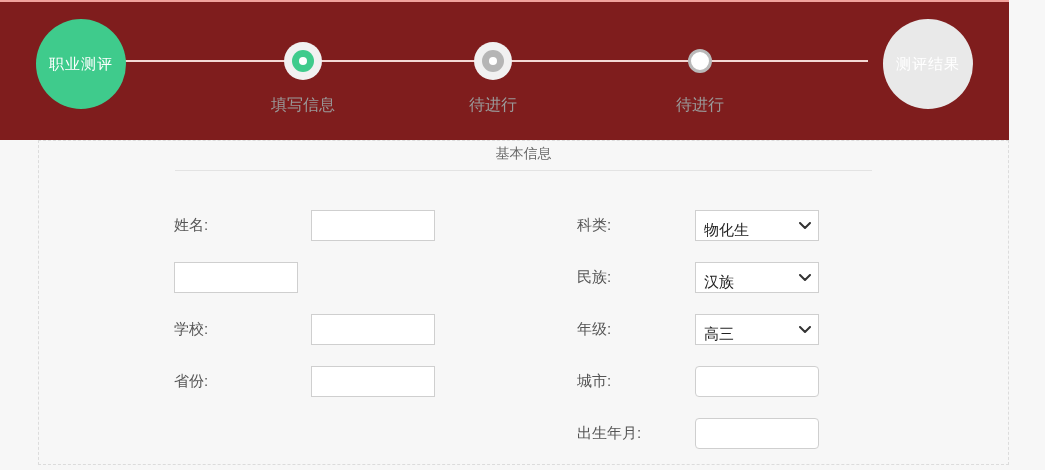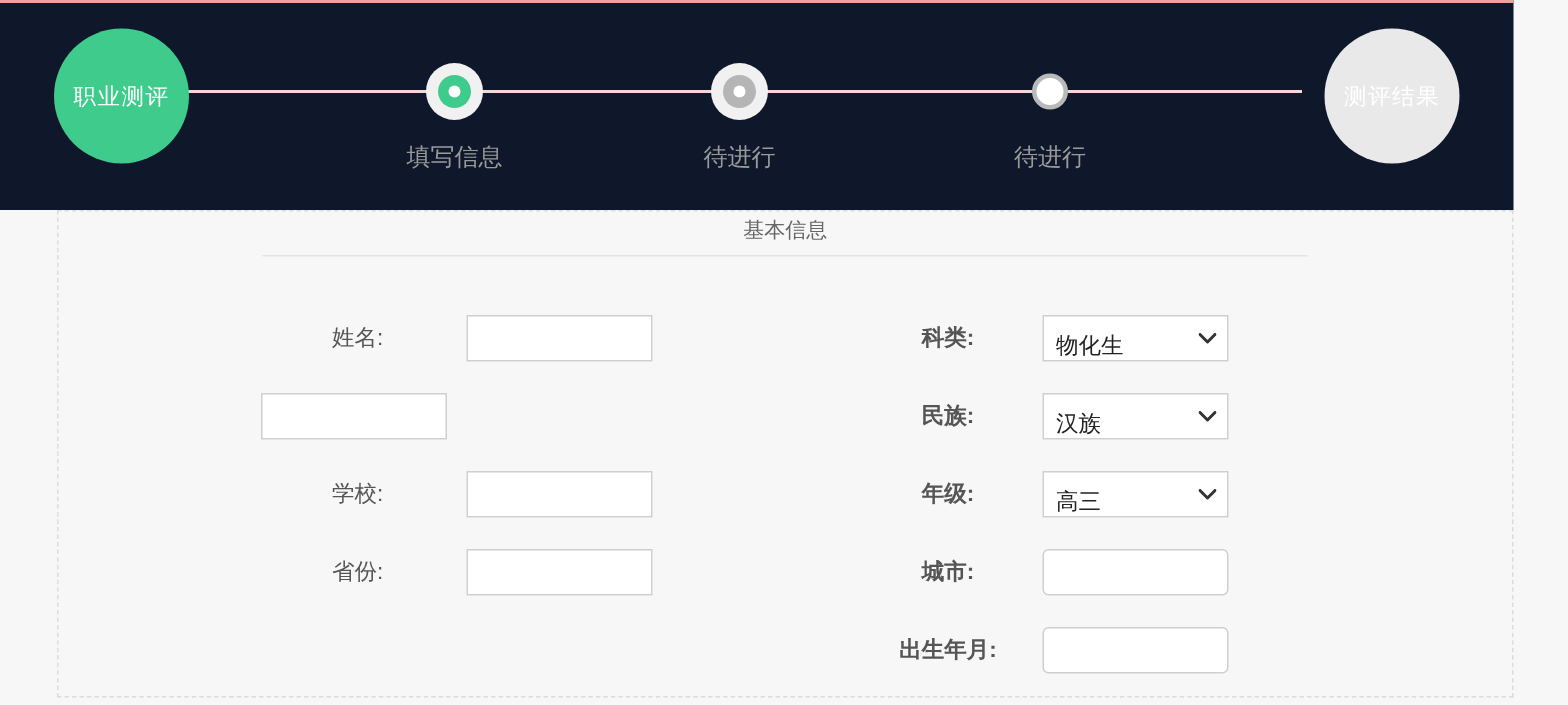--- a/index.html
+++ b/index.html
@@ -8,21 +8,21 @@
     position:relative;
     background:#f7f7f7;
     font-family:"Liberation Sans","DejaVu Sans",sans-serif;
     overflow:hidden;
   }
 
   
   .header-card {
     position:absolute; left:0; top:0;
     width:1009px; height:140px;
-    background:#0f172a;
+    background:#7f1d1d;
     border-top:2px solid #f0a29c;
   }
   .connector {
     position:absolute; left:123px; top:58px;
     width:745px; height:2px;
     background:#f4d8d4;
   }
   .milestone {
     position:absolute; top:17px;
     width:90px; height:90px; border-radius:50%;
@@ -79,26 +79,26 @@
   }
 
   .col { position:absolute; top:69px; }
   .col-left  { left:135px; }
   .col-right { left:538px; }
   .field-row {
     display:flex; align-items:center;
     height:31px; margin-bottom:21px;
   }
   .field-label {
-    text-align:center; padding-right:8px;
+    text-align:left; padding-right:8px;
     font-size:15px; color:#555555;
     white-space:nowrap;
   }
   .col-left  .field-label { width:137px; }
-  .col-right .field-label { width:118px;font-weight:bold; }
+  .col-right .field-label { width:118px; }
 
   .text-input {
     width:124px; height:31px;
     border:1px solid #cfcfcf; border-radius:0;
     background:#ffffff; outline:none;
     font-size:15px; color:#333; padding:0 6px;
     font-family:"Liberation Sans","DejaVu Sans",sans-serif;
   }
   .text-input.rounded { border-radius:4px; }
 

